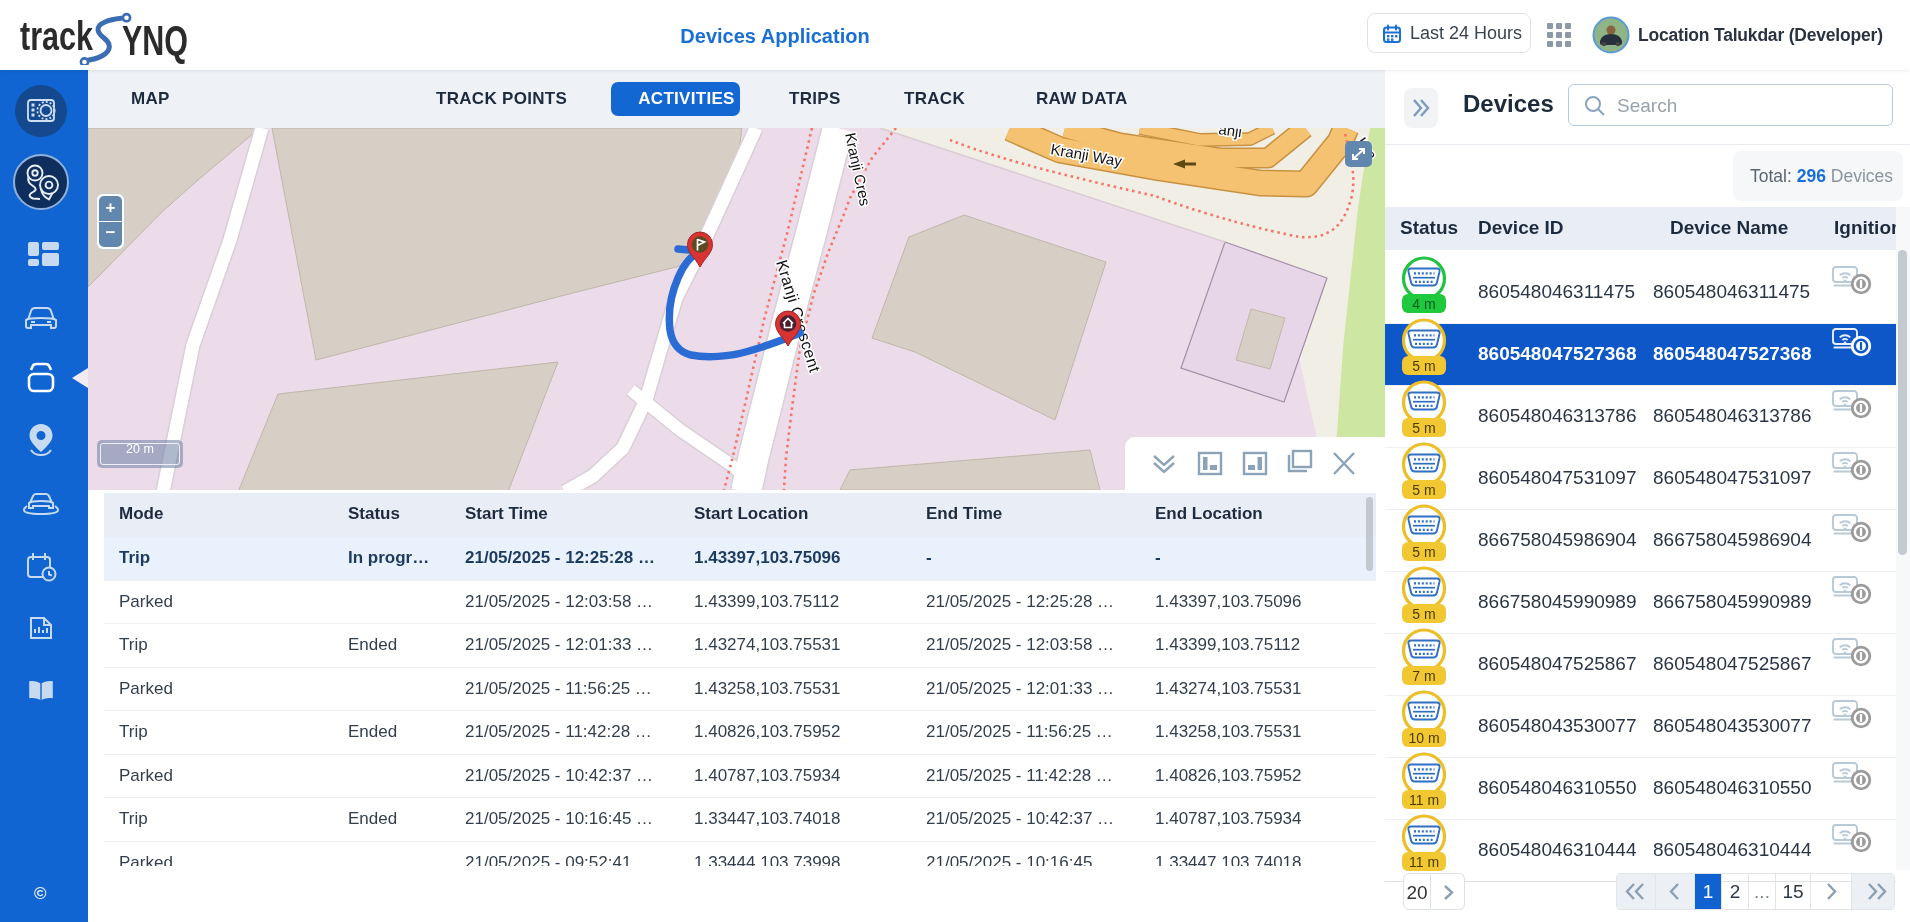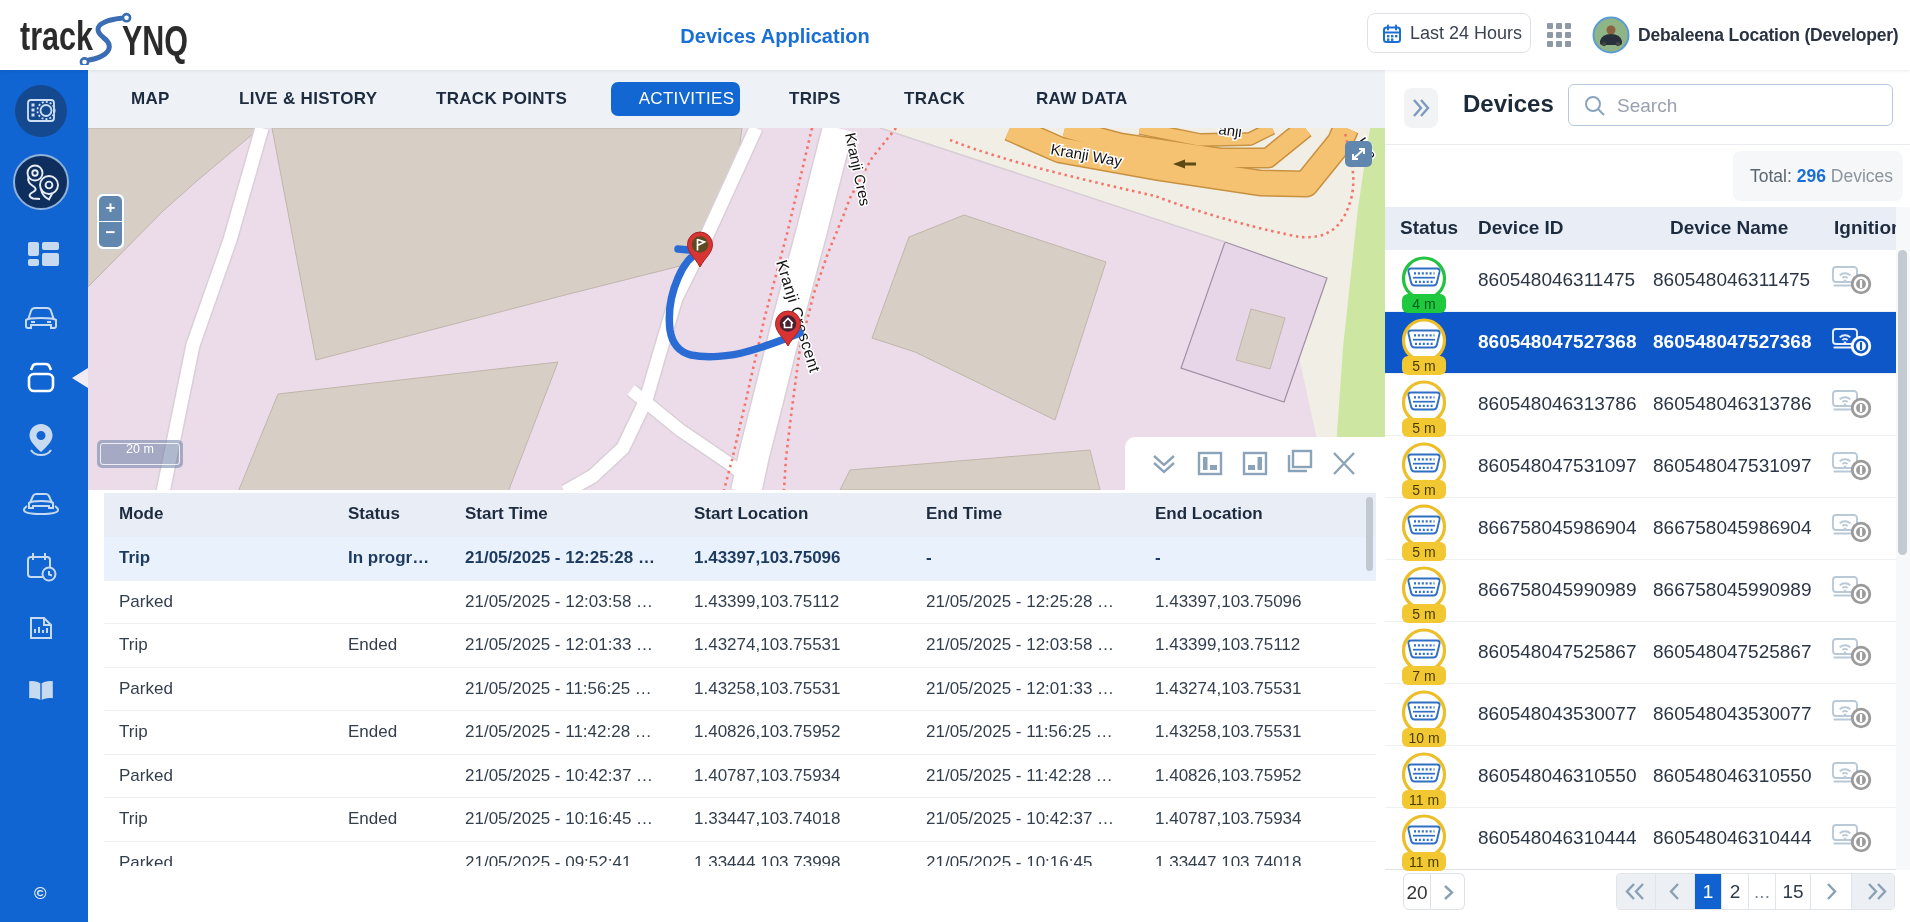--- a/index.html
+++ b/index.html
@@ -7,32 +7,32 @@
     font-family:"Liberation Sans", sans-serif; }
   .abs { position:absolute; }
   #header { position:absolute; left:0; top:0; width:1910px; height:70px; background:#fff;
     box-shadow:0 1px 3px rgba(0,0,0,0.08); z-index:5; }
   #sidebar { position:absolute; left:0; top:70px; width:88px; height:852px; background:#1065d2; z-index:4; }
   #main { position:absolute; left:88px; top:70px; width:1297px; height:852px; background:#fff; }
   #tabbar { position:absolute; left:0; top:0; width:1297px; height:58px; background:#eef1f6; }
   .tab { position:absolute; top:0; height:50px; line-height:58px; font-size:17px; font-weight:bold;
     color:#1d2b3f; letter-spacing:0.3px;text-align:right; }
   #tab-act { position:absolute; left:523px; top:12px; width:129px; height:34px; background:#1267d2;
-    border-radius:7px; color:#fff; font-size:17px; font-weight:normal; text-align:center; line-height:34px;
+    border-radius:7px; color:#fff; font-size:17px; font-weight:bold; text-align:center; line-height:34px;
     letter-spacing:0.3px;padding-left:22px; }
   #map { position:absolute; left:0; top:58px; width:1297px; height:362px; overflow:hidden; background:#ecdcea; }
   #rpanel { position:absolute; left:1385px; top:70px; width:525px; height:852px; background:#fff; }
   .trow { position:relative; width:1272px; height:43.5px; border-bottom:1px solid #edf0f4; font-size:17px; color:#333f4d; }
   .trow div { position:absolute; top:11px; white-space:nowrap; }
   .thead { background:#e9eef6; font-weight:bold; color:#1d2b3f; border-bottom:none; height:44px; }
   .hl { background:#e9f2fc; font-weight:bold; color:#1d3a5f; }
   .pcell { height:35px; line-height:35px; text-align:center; font-size:19px; color:#2f3a47; border-right:1px solid #e1e5ea; }
   .pcell:last-child { border-right:none; }
   .pgray { background:#eceff3; }
-  .drow { position:absolute; left:0; width:511px; height:62px; border-bottom:1px solid #eef1f4; background:#fff; }
+  .drow { position:absolute; left:0; width:511px; height:62px; border-bottom:1px solid #eef1f4; background:#fff;margin-top:12px; }
   .did { position:absolute; left:93px; top:19px; font-size:19px; color:#2a3545; }
   .dnm { position:absolute; left:268px; top:19px; font-size:19px; color:#2a3545; }
   .sel { background:#0d57c9; width:520px; }
   .sel .did, .sel .dnm { color:#fff; font-weight:bold; }
   .c1 { left:15px; } .c2 { left:244px; } .c3 { left:361px; } .c4 { left:590px; } .c5 { left:822px; } .c6 { left:1051px; }
 </style>
 </head>
 <body>
 
 <div id="header">
@@ -71,21 +71,21 @@
         <rect x="18" y="18" width="6" height="6" rx="1"></rect>
     </g>
   </svg>
   <svg class="abs" style="left:1592px;top:16px" width="38" height="38" viewBox="0 0 38 38">
     <circle cx="19" cy="19" r="17.5" fill="#8fb586" stroke="#5b9bd5" stroke-width="2"></circle>
     <circle cx="19" cy="14" r="4.5" fill="#8a6242"></circle>
     <path d="M 8,25 Q 10,18 19,18 Q 28,18 30,25 L 30,27 Q 30,29 28,29 L 10,29 Q 8,29 8,27 Z" fill="#27303c"></path>
     <circle cx="12" cy="28" r="2.2" fill="#444"></circle>
       <circle cx="26" cy="28" r="2.2" fill="#444"></circle>
   </svg>
-  <div class="abs" style="left:1638px;top:25px;font-size:17.5px;font-weight:bold;color:#2a3342;white-space:nowrap;letter-spacing:-0.2px;">Debaleena Location (Developer)</div>
+  <div class="abs" style="left:1638px;top:25px;font-size:17.5px;font-weight:bold;color:#2a3342;white-space:nowrap;letter-spacing:-0.2px;">Location Talukdar (Developer)</div>
 </div>
 
 <div id="sidebar">
   <svg width="88" height="852" viewBox="0 0 88 852">
 
     <circle cx="41" cy="41" r="26" fill="#15498f"></circle>
     <g stroke="#cfe0f4" stroke-width="1.8" fill="none">
       <rect x="28" y="30" width="26" height="21" rx="3"></rect>
       <circle cx="46" cy="40.5" r="5.5"></circle>
       <g stroke-dasharray="2 2">
@@ -159,21 +159,20 @@
 
     <text x="34" y="829" font-size="17" fill="#e8eef6" font-weight="bold">©</text>
   </svg>
   
   <div class="abs" style="left:72px;top:298px;width:0;height:0;border-top:10px solid transparent;border-bottom:10px solid transparent;border-right:16px solid #f2ecf2;"></div>
 </div>
 
 <div id="main">
   <div id="tabbar">
     <div class="tab" style="left:43px;">MAP</div>
-    <div class="tab" style="left:151px;">LIVE &amp; HISTORY</div>
     <div class="tab" style="left:348px;">TRACK POINTS</div>
     <div id="tab-act">ACTIVITIES</div>
     <div class="tab" style="left:701px;">TRIPS</div>
     <div class="tab" style="left:816px;">TRACK</div>
     <div class="tab" style="left:948px;">RAW DATA</div>
   </div>
 
   <div id="map">
     <svg width="1297" height="362" viewBox="0 0 1297 362">
 

